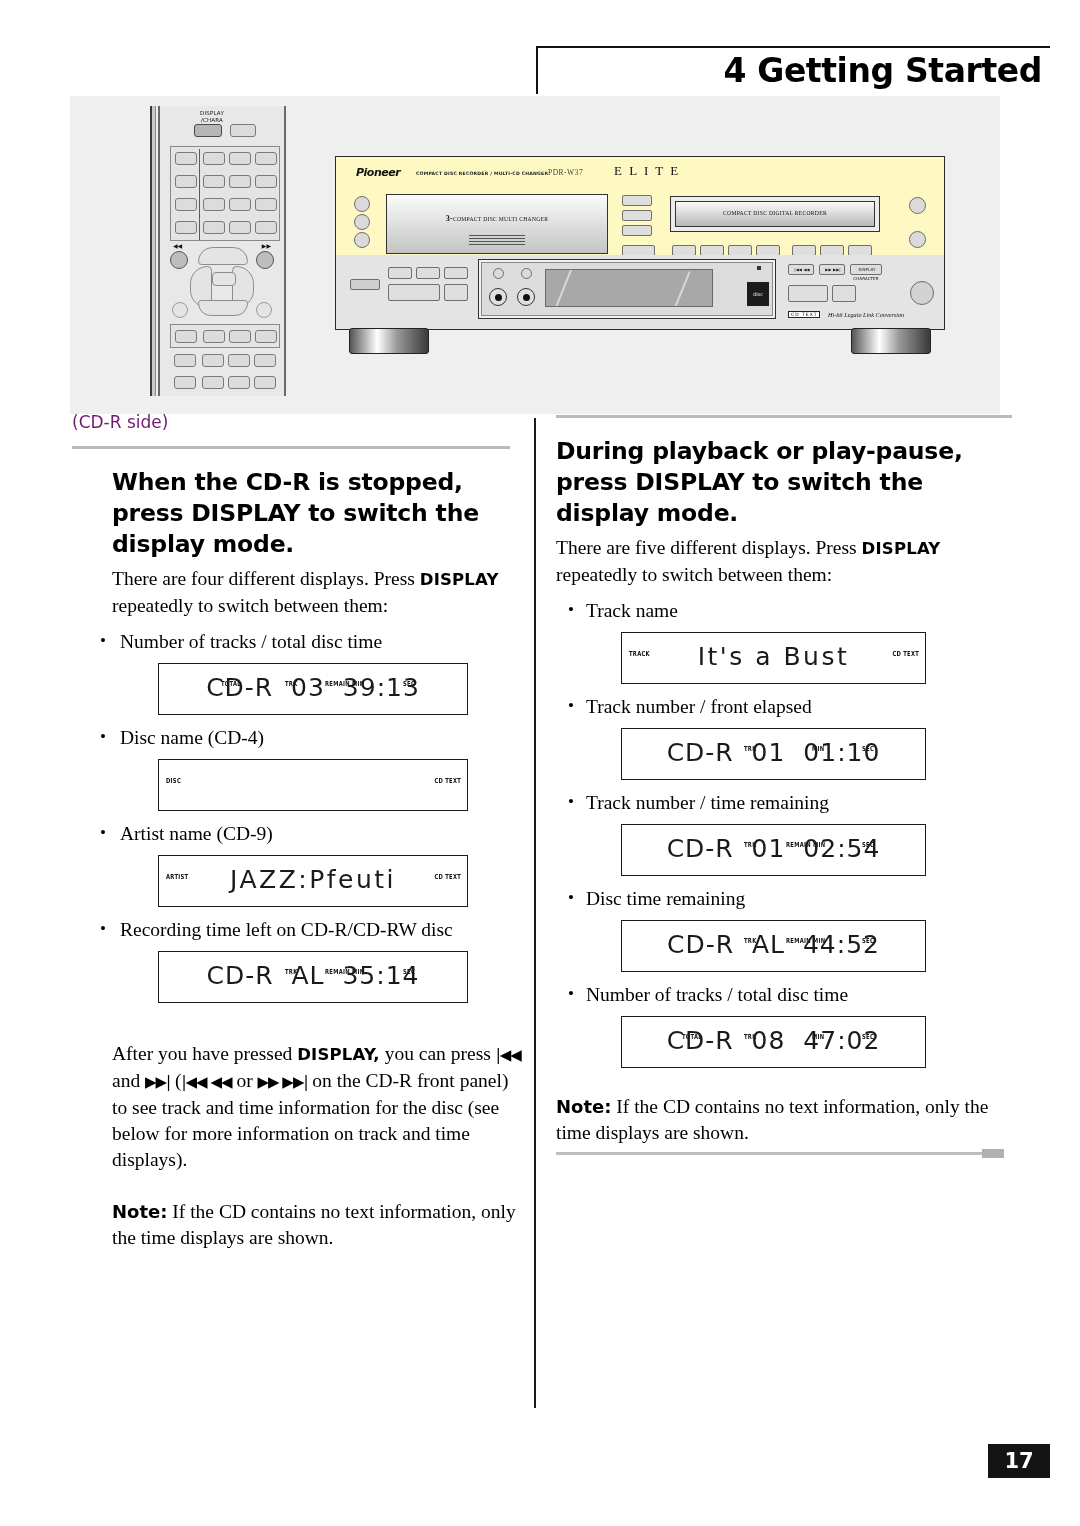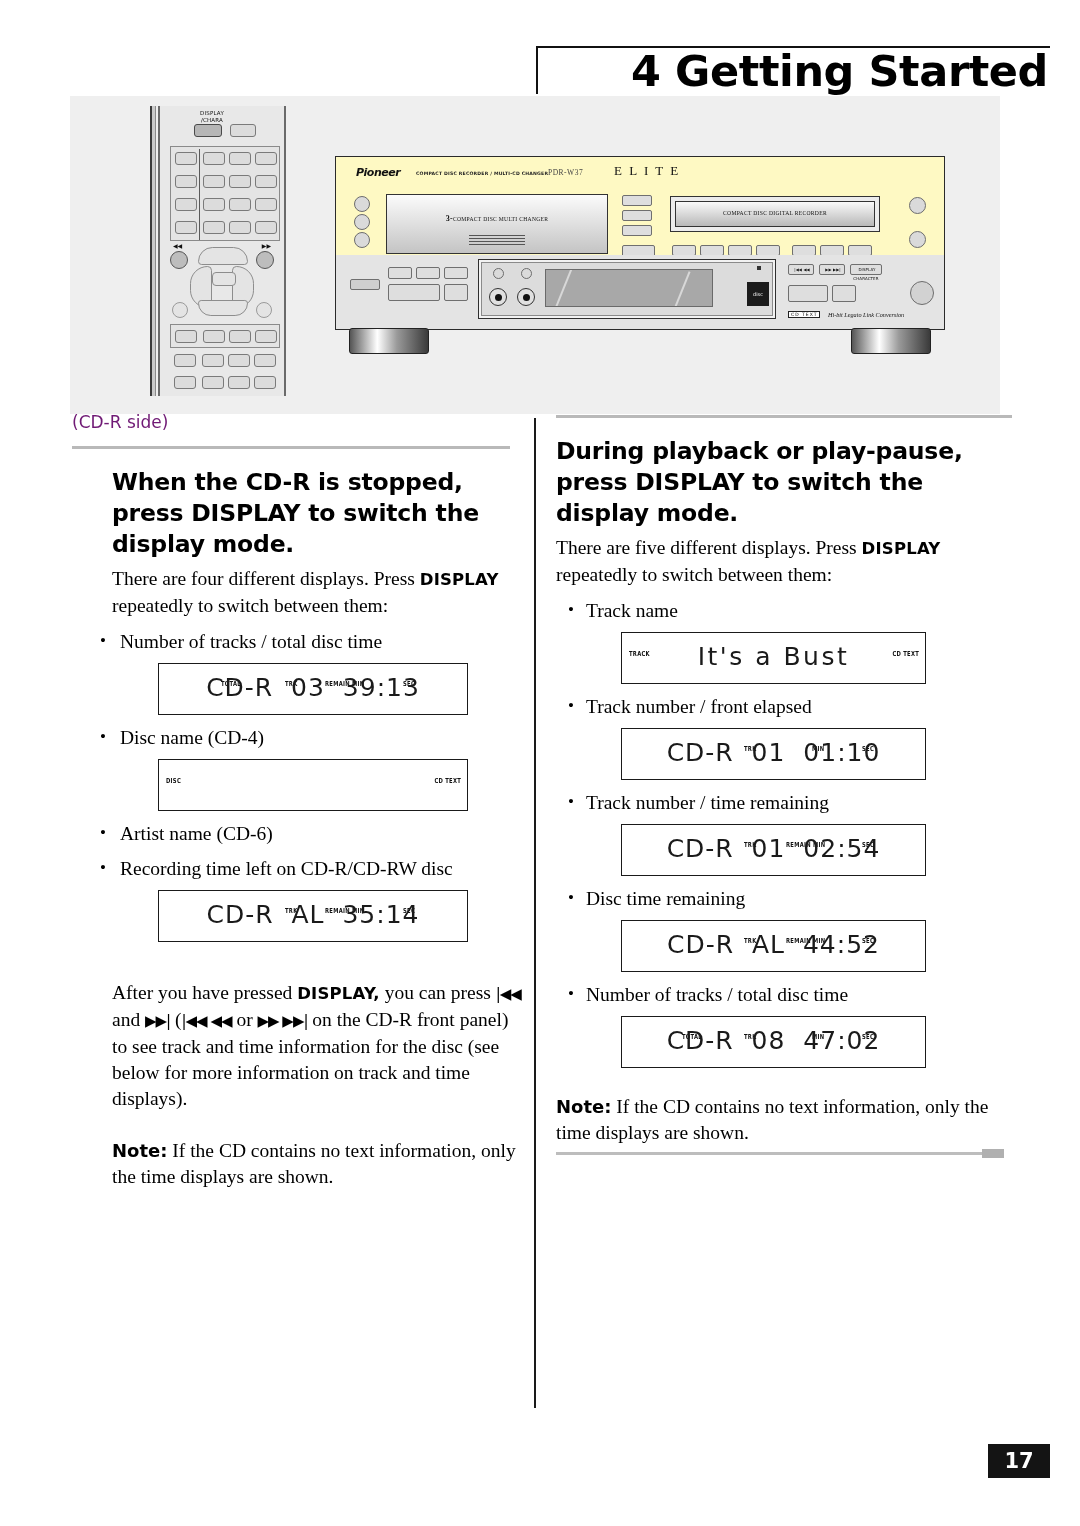--- a/index.html
+++ b/index.html
@@ -18,24 +18,24 @@
   
   #header {
     position: absolute;
     left: 536px; top: 46px;
     width: 514px; height: 48px;
     border-top: 2px solid #111;
     border-left: 2px solid #111;
   }
   #header-title {
     position: absolute;
-    right: 2px; top: 2px;
-    font-family: "DejaVu Sans", sans-serif;
-    font-weight: bold;
-    font-size: 43px;
+    right: 8px; top: 2px;
+    font-family: "DejaVu Sans", sans-serif;
+    font-weight: bold;
+    font-size: 33px;
     letter-spacing: -0.4px;
     white-space: nowrap;
     line-height: 42px;
   }
 
   
   #illustration {
     position: absolute;
     left: 70px; top: 96px;
     width: 930px; height: 318px;
@@ -585,21 +585,26 @@
 
     <li class="bullet-item">
       <span>Disc name (CD-4)</span>
       <div class="vfd">
         <span class="vfd-tag" style="left:7px; top:5px;">DISC</span>
         <span class="vfd-tag r" style="top:5px;">CD TEXT</span>
       </div>
     </li>
 
     <li class="bullet-item">
-      <span>Artist name (CD-6)</span>
+      <span>Artist name (CD-9)</span>
+      <div class="vfd">
+        <span class="vfd-tag" style="left:7px; top:5px;">ARTIST</span>
+        <span class="vfd-tag r" style="top:5px;">CD TEXT</span>
+        <div class="vfd-main">JAZZ:Pfeuti</div>
+      </div>
     </li>
 
     <li class="bullet-item">
       <span>Recording time left on CD-R/CD-RW disc</span>
       <div class="vfd">
         <span class="vfd-tag" style="left:126px; top:4px;">TRK</span>
         <span class="vfd-tag" style="left:166px; top:4px;">REMAIN MIN</span>
         <span class="vfd-tag" style="left:244px; top:4px;">SEC</span>
         <div class="vfd-main time">CD-R  AL  35:14</div>
       </div>

